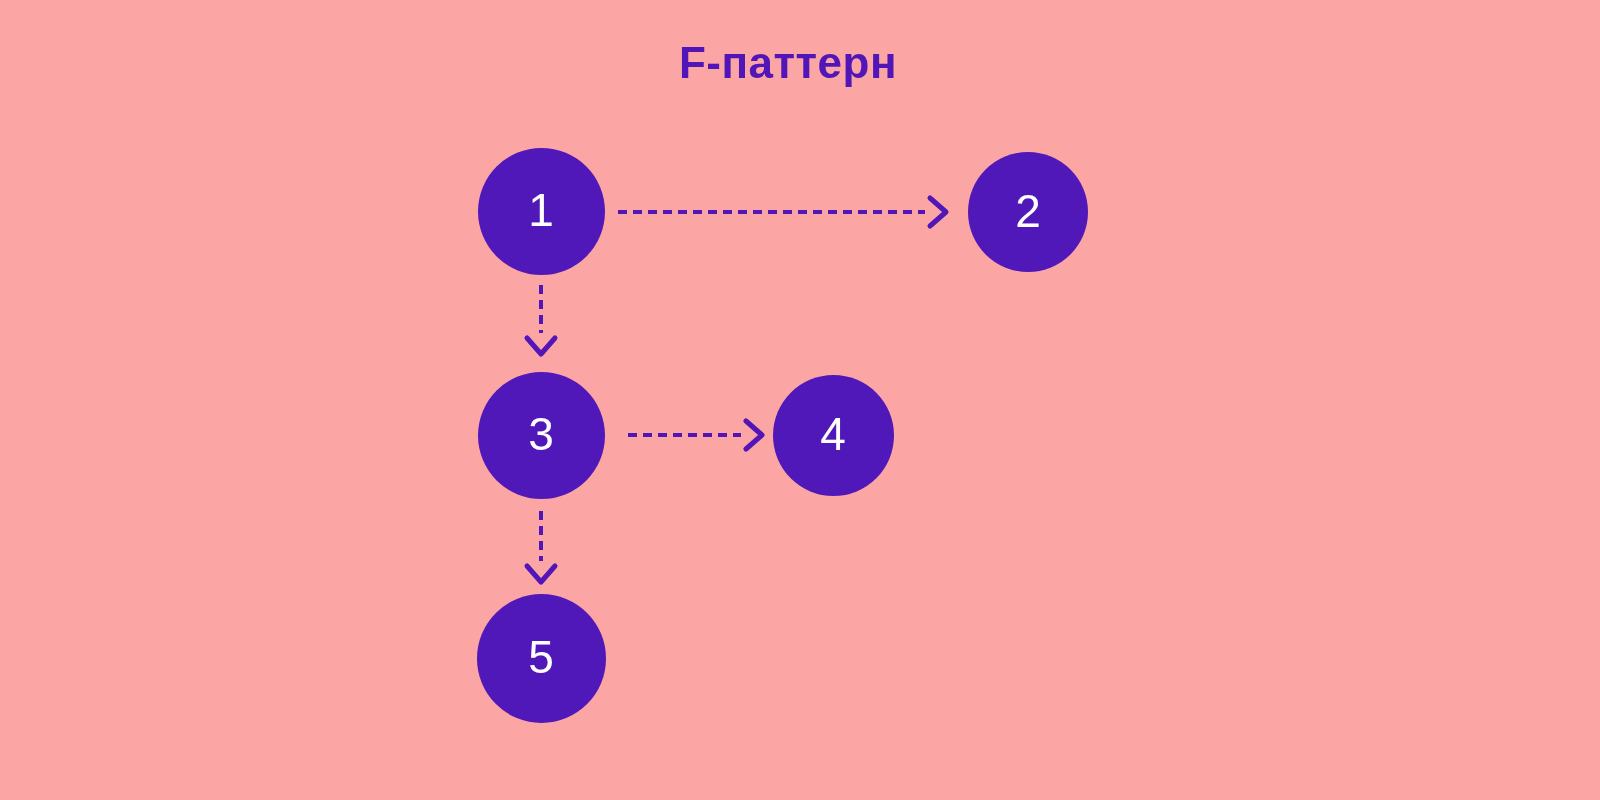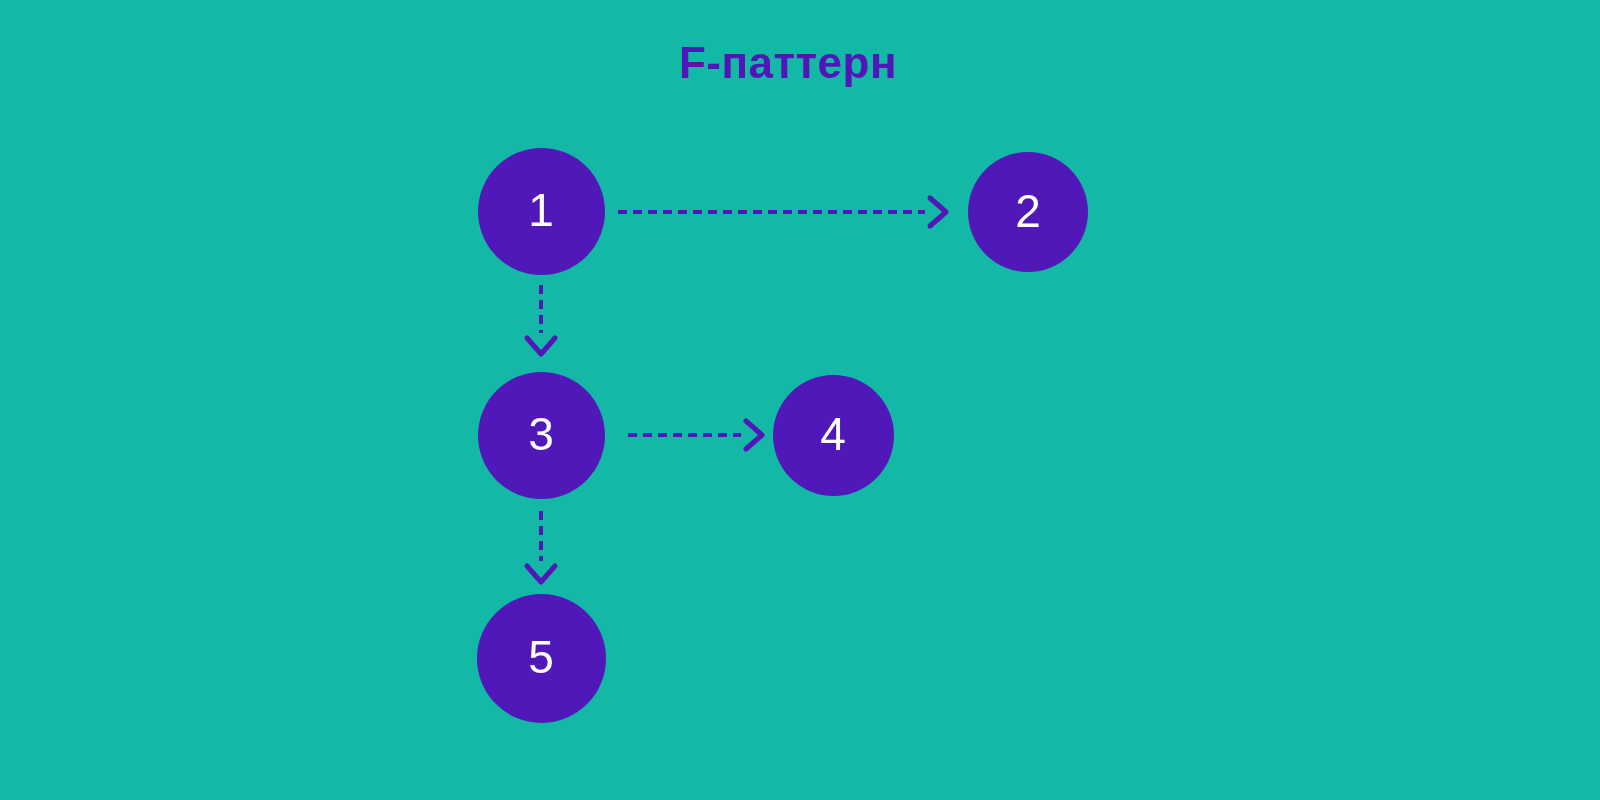--- a/index.html
+++ b/index.html
@@ -71,21 +71,21 @@
     stroke: #5216b8;
     stroke-width: 5;
     stroke-linecap: round;
     stroke-linejoin: round;
     fill: none;
   }
 </style>
 </head>
 <body style="background: rgb(245, 245, 245);">
 
-<div id="stage" style="background: #14b8a6; width: 1600px; height: 800px;">
+<div id="stage" style="background: #fca5a5; width: 1600px; height: 800px;">
 
   <div class="diagram-title" style="color: rgb(82, 22, 184);">F-паттерн</div>
 
   <div class="edge" style="left:618px; top:192px; width:340px; height:40px;">
     <svg width="340" height="40" viewBox="0 0 340 40">
       <line class="edge-line" x1="0" y1="20" x2="307" y2="20" style="stroke: rgb(82, 22, 184);"></line>
       <polyline class="edge-head" points="312,6 328,20 312,34" style="stroke: rgb(82, 22, 184);"></polyline>
     </svg>
   </div>
 

